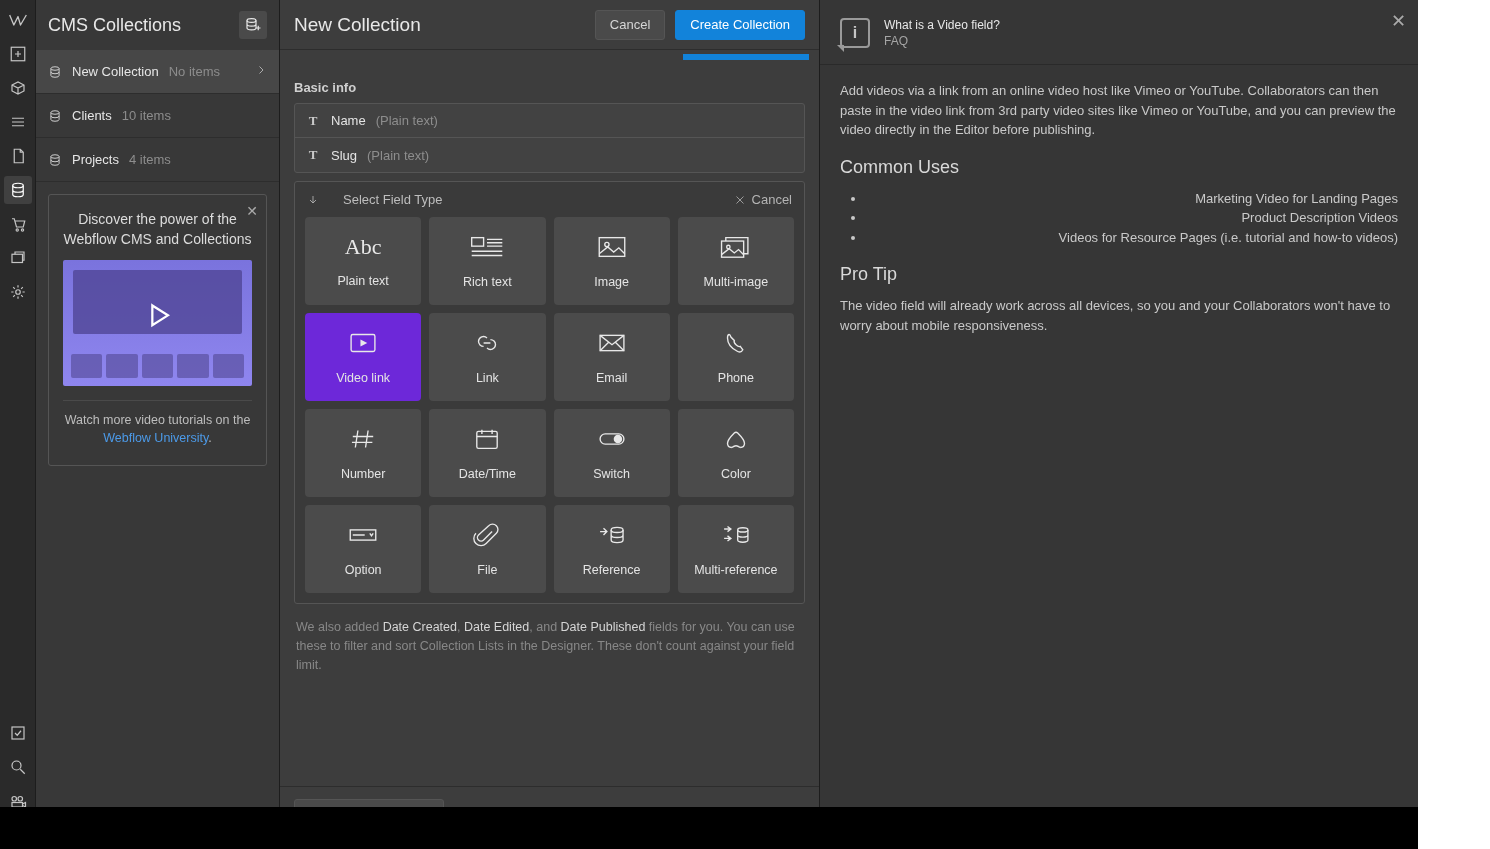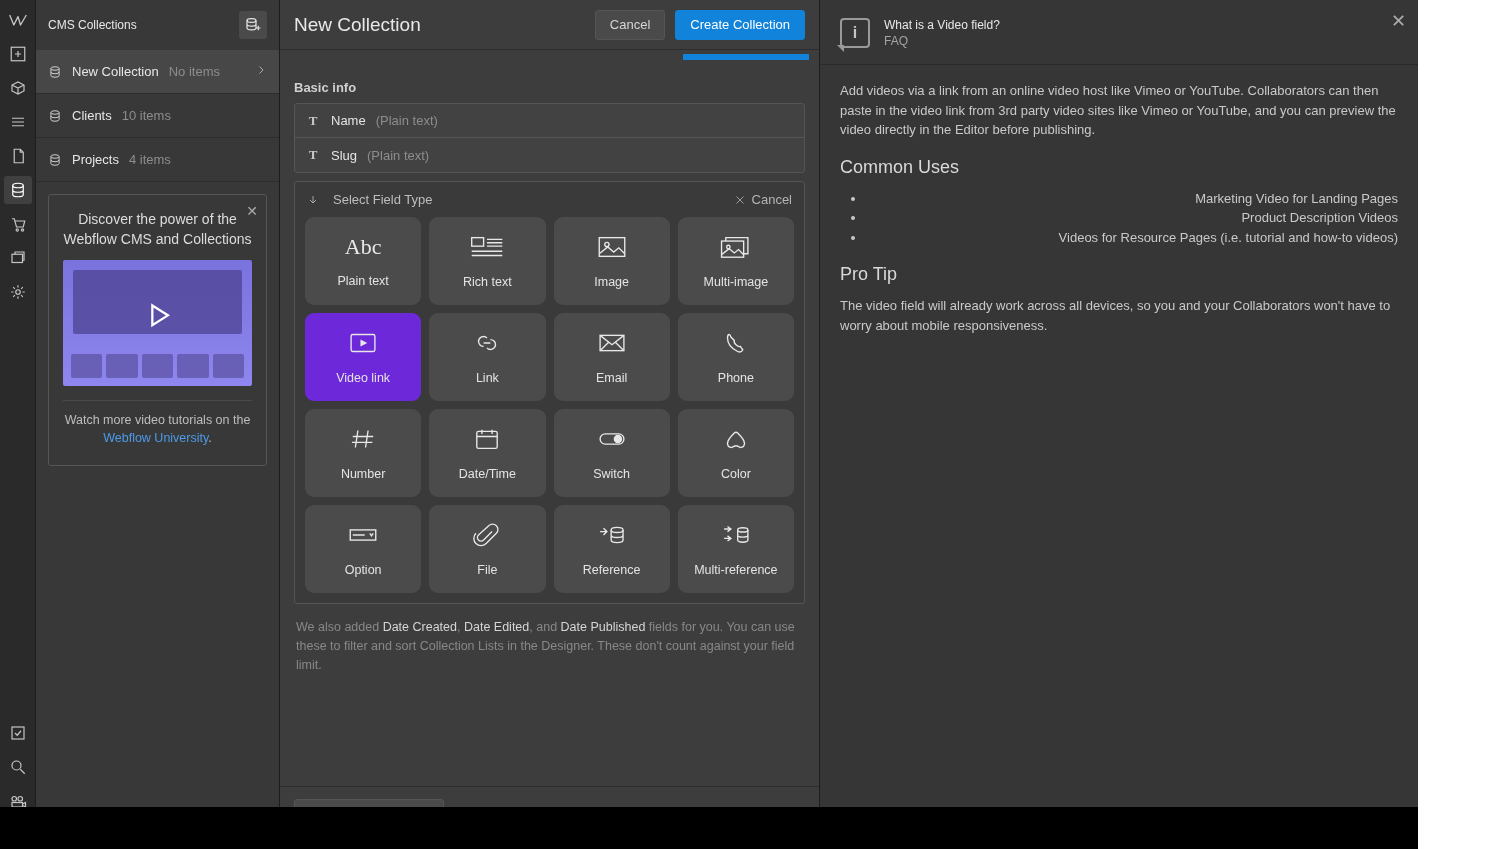--- a/index.html
+++ b/index.html
@@ -46,21 +46,21 @@
   background: #383838;
   border-right: 1px solid #1d1d1d;
   display: flex;
   flex-direction: column;
 }
 .panel-header {
   height: 50px;
   display: flex; align-items: center;
   padding: 0 12px;
   color: #e8e8e8;
-  font-size: 12px;
+  font-size: 18px;
   gap: 8px;
 }
 .panel-header .icon-btn {
   margin-left: auto;
   width: 28px; height: 28px;
   background: #4a4a4a;
   border-radius: 3px;
   display:flex;align-items:center;justify-content:center;
   cursor: pointer;
 }
@@ -168,30 +168,30 @@
 .field-row .ftype { color:#8d8d8d; }
 
 .picker {
   border:1px solid #555; border-radius:3px;
   background:#3a3a3a;
   margin-top: 8px;
 }
 .picker-head {
   display:flex; align-items:center;
   padding: 10px 12px;
-  gap:14px;
+  gap:24px;
   color:#bdbdbd;
 }
 .picker-head .cancel { margin-left:auto; display:flex; align-items:center; gap:6px; cursor:pointer; color:#b4b4b4; }
 .picker-grid {
   display:grid; grid-template-columns: repeat(4, 1fr);
   gap: 8px; padding: 0 10px 10px;
 }
 .ft {
-  background:#4b4b4b; border-radius:9px;
+  background:#4b4b4b; border-radius:4px;
   height: 88px;
   display:flex; flex-direction:column; align-items:center; justify-content:center;
   gap: 14px;
   cursor:pointer;
 }
 .ft.selected { background:#6d28d9; }
 .ft .lbl { font-size:12.5px; color:#e4e4e4; }
 .ft svg { width: 34px; height: 28px; color:#e8e8e8; }
 .ft .abc { font-size:22px; color:#e8e8e8; font-family: Georgia, serif; }
 

